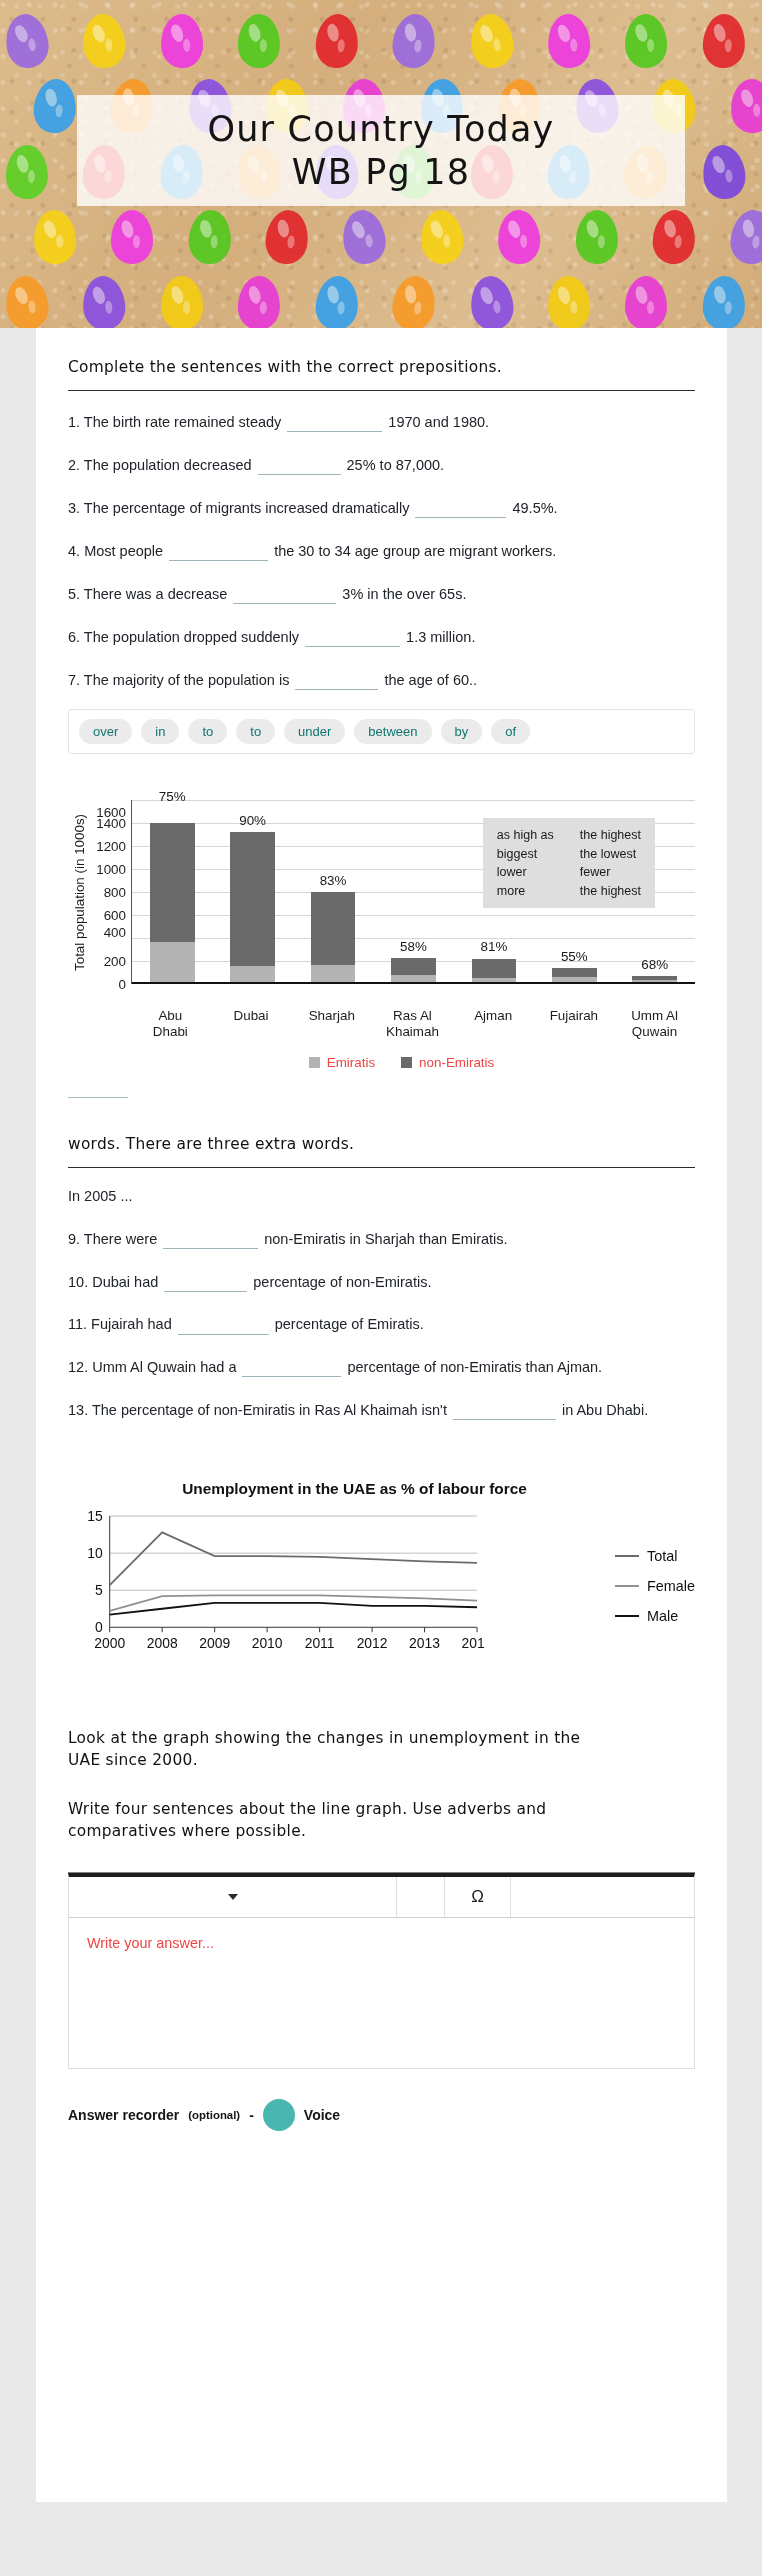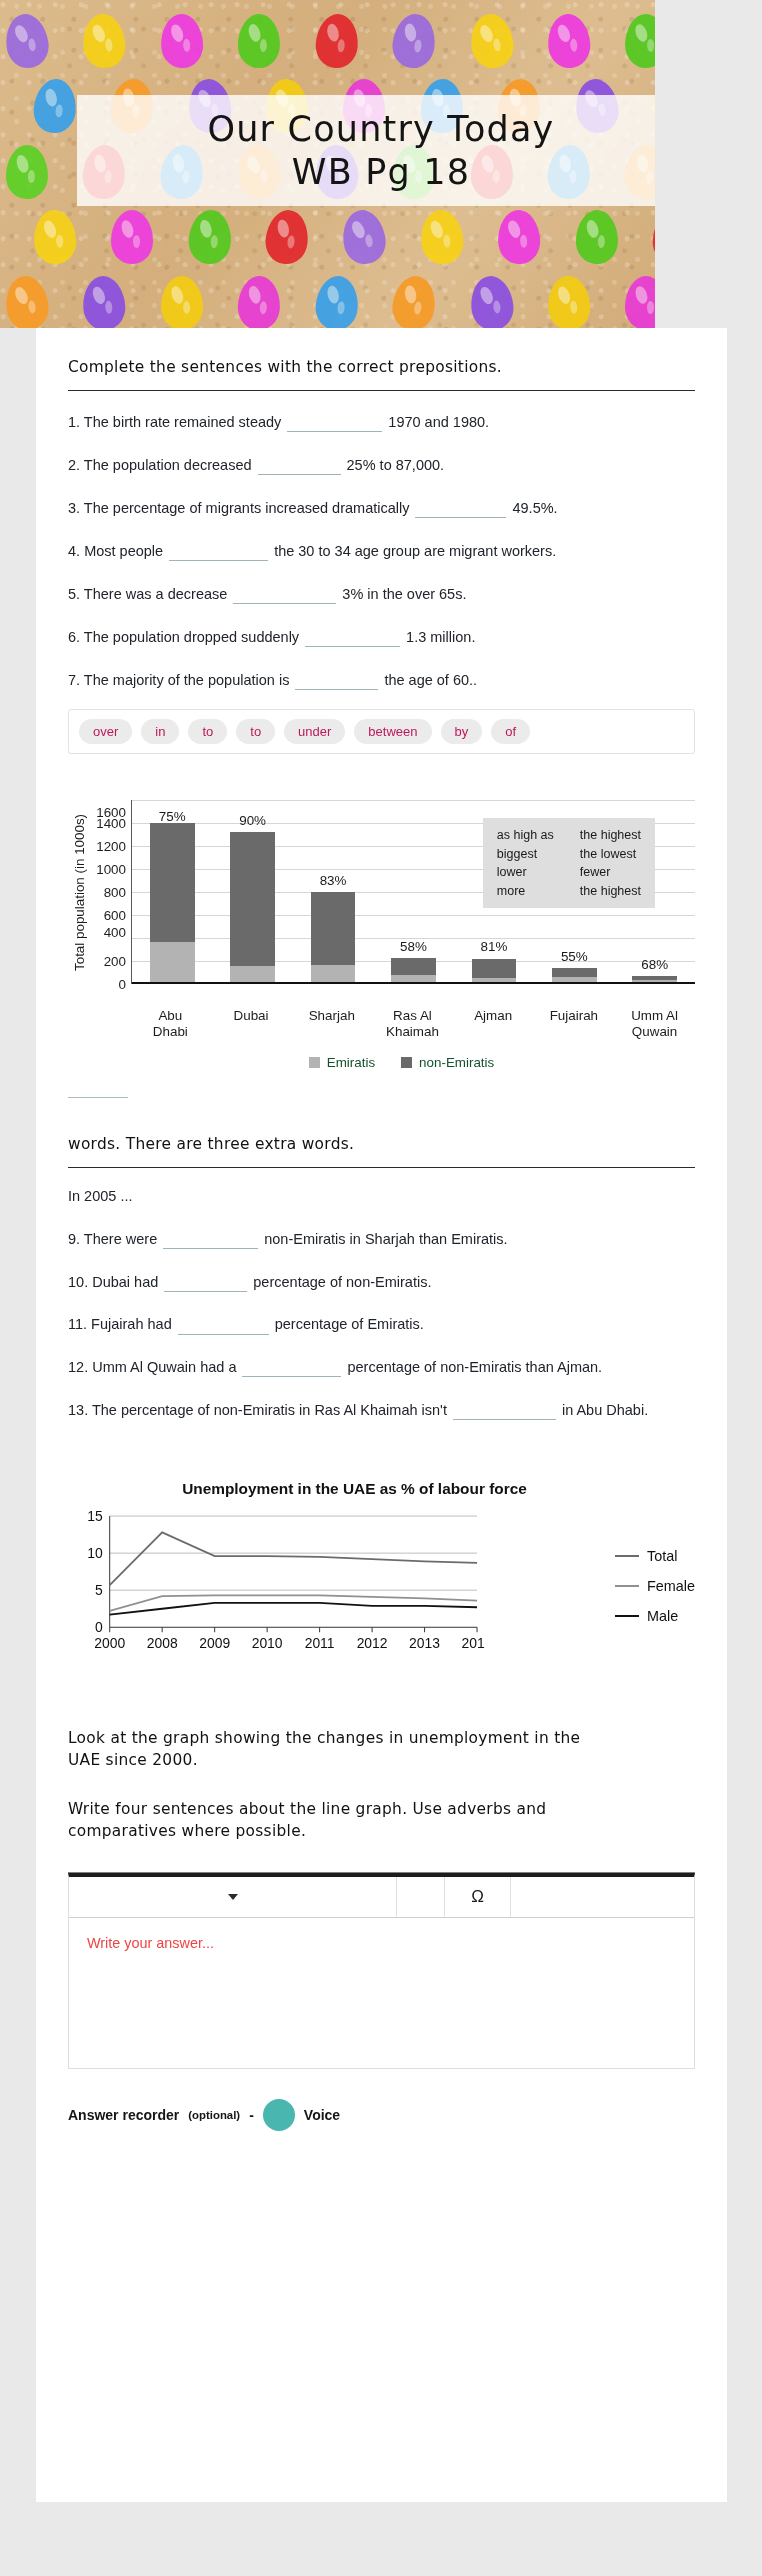--- a/index.html
+++ b/index.html
@@ -11,21 +11,21 @@
   .page {
     width: 762px;
     min-height: 2576px;
     position: relative;
     background: #e9e9e9;
   }
 
   
   .banner {
     position: relative;
-    width: 655px;
+    width: 762px;
     height: 328px;
     background: #d8b584;
     overflow: hidden;
   }
   .banner-texture {
     position: absolute; inset: 0;
     background:
       radial-gradient(circle at 12% 18%, rgba(255,255,255,.22) 0 2px, transparent 3px),
       radial-gradient(circle at 38% 62%, rgba(120,85,45,.16) 0 2px, transparent 3px),
       radial-gradient(circle at 72% 28%, rgba(255,255,255,.18) 0 2px, transparent 3px),
@@ -132,21 +132,21 @@
     display: flex;
     flex-wrap: wrap;
     gap: 9px;
     margin: 12px 0 10px 0;
   }
   .chip {
     background: #ebebeb;
     border-radius: 14px;
     padding: 5px 14px;
     font-size: 13px;
-    color: #be185d;
+    color: #0f766e;
     white-space: nowrap;
   }
 
   
   .chart-block { margin: 46px 0 8px 0; position: relative; }
   .bar-chart {
     position: relative;
     display: flex;
     height: 204px;
     padding-left: 4px;
@@ -223,21 +223,21 @@
     line-height: 1.15;
     color: #1d1d1d;
   }
   .legend {
     display: flex;
     gap: 26px;
     justify-content: center;
     margin-top: 16px;
     margin-left: 40px;
     font-size: 13.4px;
-    color: #14532d;
+    color: #ef4444;
   }
   .legend-item { display: flex; align-items: center; gap: 7px; }
   .swatch { width: 11px; height: 11px; display: inline-block; }
   .sw-emirati { background: #b3b3b3; }
   .sw-nonemirati { background: #6a6a6a; }
 
   .wordbox {
     position: absolute;
     right: 40px;
     top: 18px;
@@ -476,21 +476,21 @@
               <div class="gridline" style="top: 92px;"></div>
               <div class="gridline" style="top: 69px;"></div>
               <div class="gridline" style="top: 46px;"></div>
               <div class="gridline" style="top: 23px;"></div>
               <div class="gridline" style="top: 0px;"></div>
             </div>
           <div class="bars" id="bars">
               <div class="bar-col">
                 <div class="seg-emirati" style="height: 40px;"></div>
                 <div class="seg-nonemirati" style="height: 119px;"></div>
-                <div class="bar-pct" style="bottom: 156px;">75%</div>
+                <div class="bar-pct" style="bottom: 176px;">75%</div>
               </div>
               <div class="bar-col">
                 <div class="seg-emirati" style="height: 16.6px;"></div>
                 <div class="seg-nonemirati" style="height: 134px;"></div>
                 <div class="bar-pct" style="bottom: 152px;">90%</div>
               </div>
               <div class="bar-col">
                 <div class="seg-emirati" style="height: 17px;"></div>
                 <div class="seg-nonemirati" style="height: 73px;"></div>
                 <div class="bar-pct" style="bottom: 92px;">83%</div>

